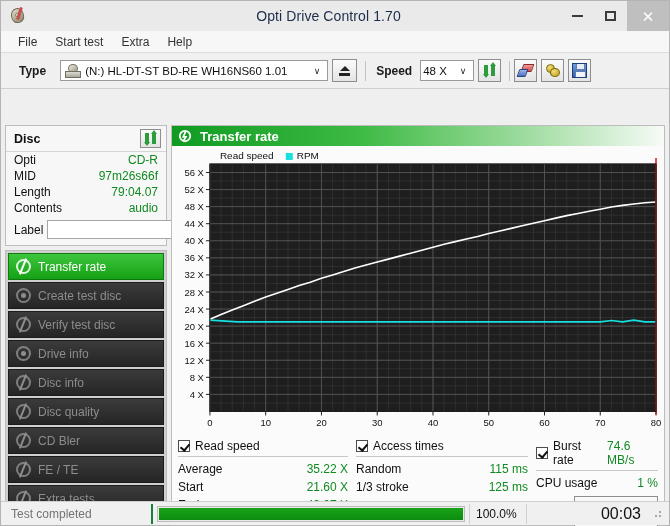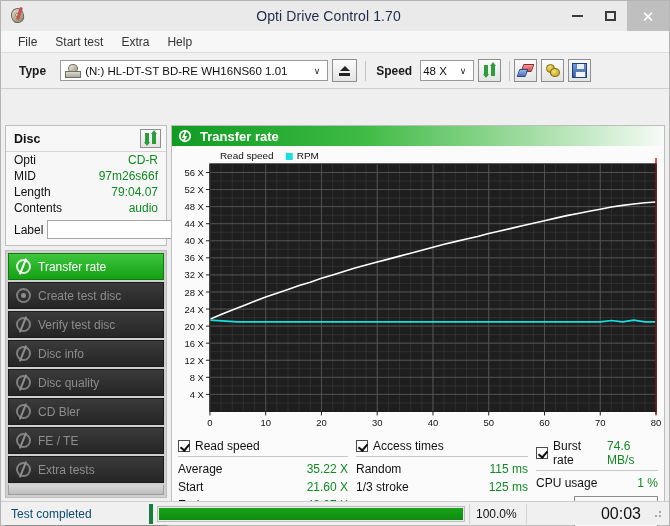--- a/index.html
+++ b/index.html
@@ -311,22 +311,22 @@
   }
   #btncol { margin-left: auto; width: 84px; display:flex; flex-direction:column;font-style:italic; }
 
   
   #statusbar {
     position: absolute; left: 0; right: 0; bottom: 0;
     height: 24px; background:#f0f0f0; border-top: 1px solid #cfcfcf;
     display: flex; align-items: center; padding: 0 4px; gap: 4px;
   }
   #status-text {
-    width: 148px; font-size: 12px; color:#0c4a6e; padding-left: 6px;
-    border-right: 4px solid #15803d; line-height: 20px; height:20px;
+    width: 148px; font-size: 12px; color:#737373; padding-left: 6px;
+    border-right: 2px solid #15803d; line-height: 20px; height:20px;
   }
   #progress-outer {
     flex: 1; height: 16px; background:#e9e9e9; border:1px solid #bcbcbc;
     padding: 1px;
   }
   #progress-fill { height: 100%; background: linear-gradient(#19a319,#0d8c0d); }
   #pct {
     width: 58px; font-size: 12px; color:#111; text-align:left; padding-left:6px;
     border-left: 1px solid #d2d2d2; border-right:1px solid #d2d2d2; height:20px; line-height:20px;
   }
@@ -475,20 +475,27 @@
               <i class="dot"></i>
             </span>
           <span>Create test disc</span>
         </div>
         <div class="nav-item">
           <span class="nav-ico">
               <i class="ring"></i>
               <i class="slash"></i>
             </span>
           <span>Verify test disc</span>
+        </div>
+        <div class="nav-item">
+          <span class="nav-ico">
+              <i class="ring"></i>
+              <i class="dot"></i>
+            </span>
+          <span>Drive info</span>
         </div>
         <div class="nav-item">
           <span class="nav-ico">
               <i class="ring"></i>
               <i class="slash"></i>
             </span>
           <span>Disc info</span>
         </div>
         <div class="nav-item">
           <span class="nav-ico">

